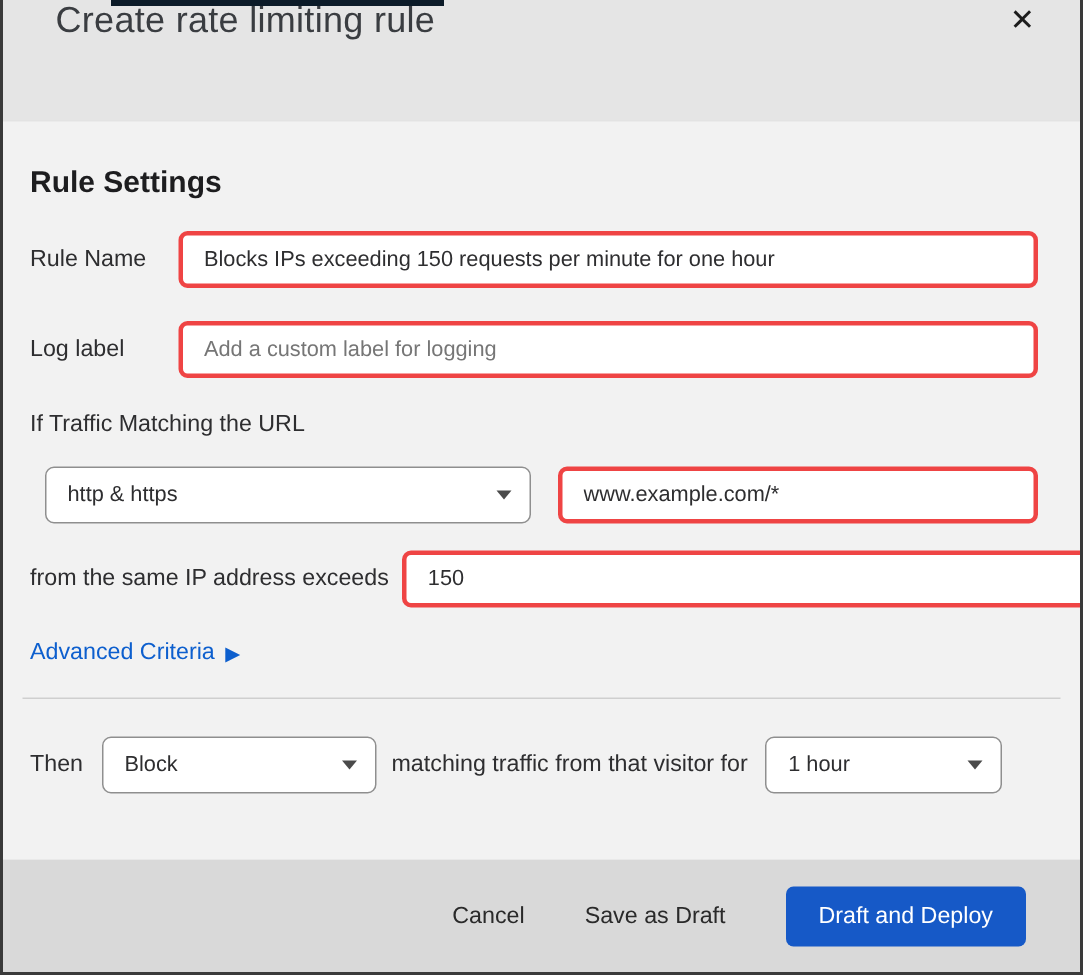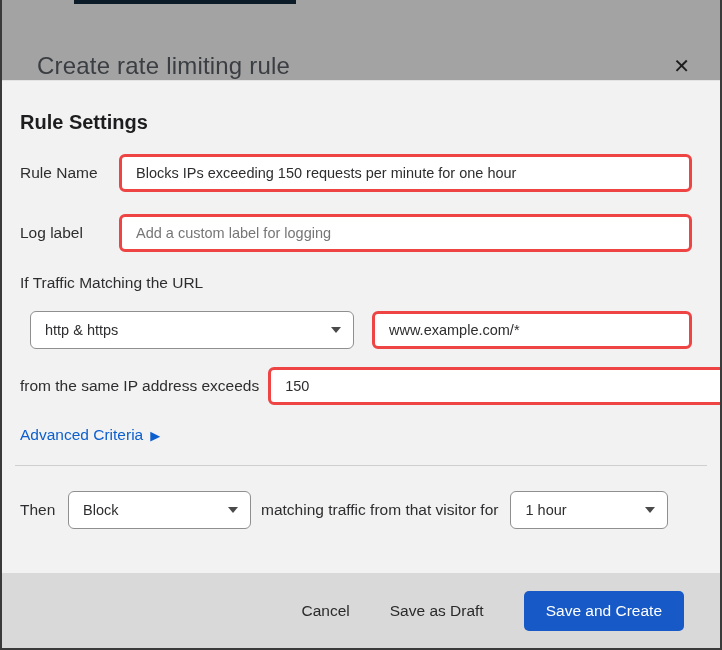--- a/index.html
+++ b/index.html
@@ -28,23 +28,23 @@
   .top-sliver{
     position:absolute;
     top:0;left:72px;
     width:222px;height:4px;
     background:#0c1b28;
   }
   
   .header{
     flex:none;
     height:80px;
-    background:#a3a3a3;
-    display:flex;
-    align-items:flex-end;
+    background:#e5e5e5;
+    display:flex;
+    align-items:flex-start;
     padding:0 24px 0 35px;
   }
   .title{
     font-size:24px;
     font-weight:400;
     color:#3a3d41;
     letter-spacing:.2px;
   }
   .close-btn{
     margin-left:auto;
@@ -239,15 +239,15 @@
         <span>1 hour</span>
         <span class="caret"></span>
       </div>
     </div>
 
   </div>
 
   <div class="footer">
     <button class="text-btn">Cancel</button>
     <button class="text-btn">Save as Draft</button>
-    <button class="primary-btn">Save and Create</button>
+    <button class="primary-btn">Draft and Deploy</button>
   </div>
 </div>
 
 </body></html>

